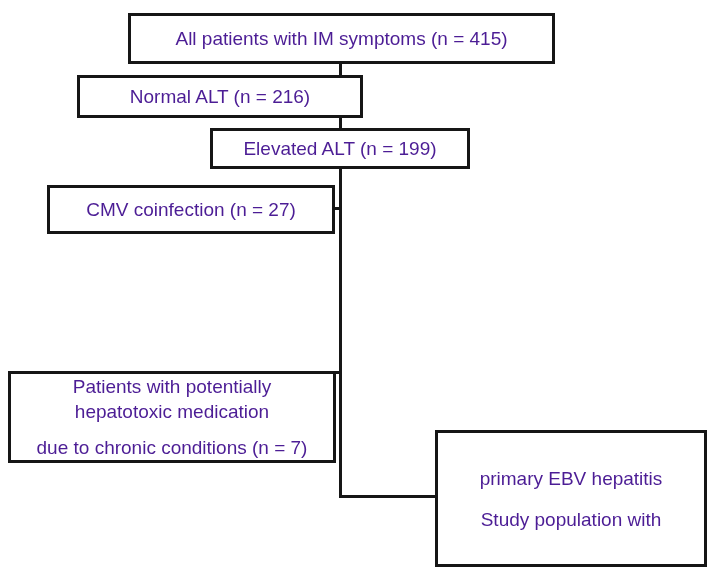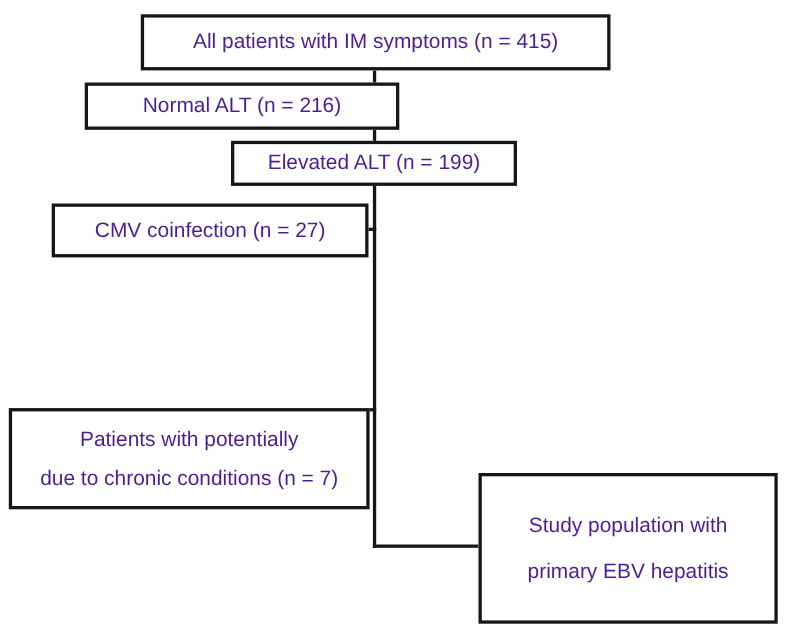--- a/index.html
+++ b/index.html
@@ -77,21 +77,22 @@
     <span>Elevated ALT (n = 199)</span>
   </div>
 
   <div class="node node-cmv">
     <span>CMV coinfection (n = 27)</span>
   </div>
 
 
   <div class="node node-hepatotoxic">
     <span class="ln">Patients with potentially</span>
+    <span class="ln">hepatotoxic medication</span>
     <span class="ln ln3">due to chronic conditions (n = 7)</span>
   </div>
 
   <div class="node node-study">
+    <span class="ln">primary EBV hepatitis</span>
     <span class="ln">Study population with</span>
-    <span class="ln">primary EBV hepatitis</span>
   </div>
 
 </div>
 
 </body></html>

